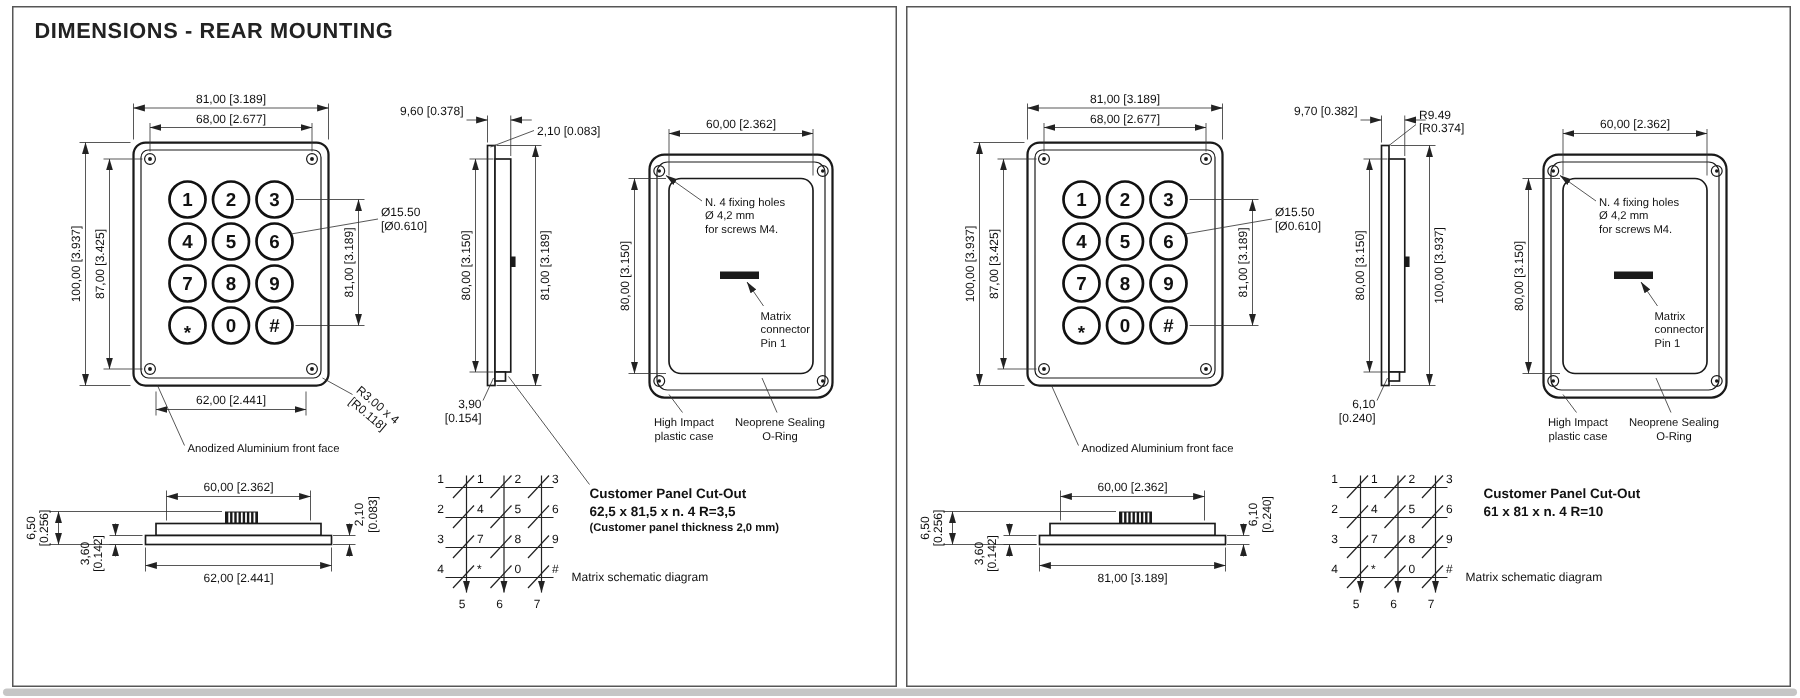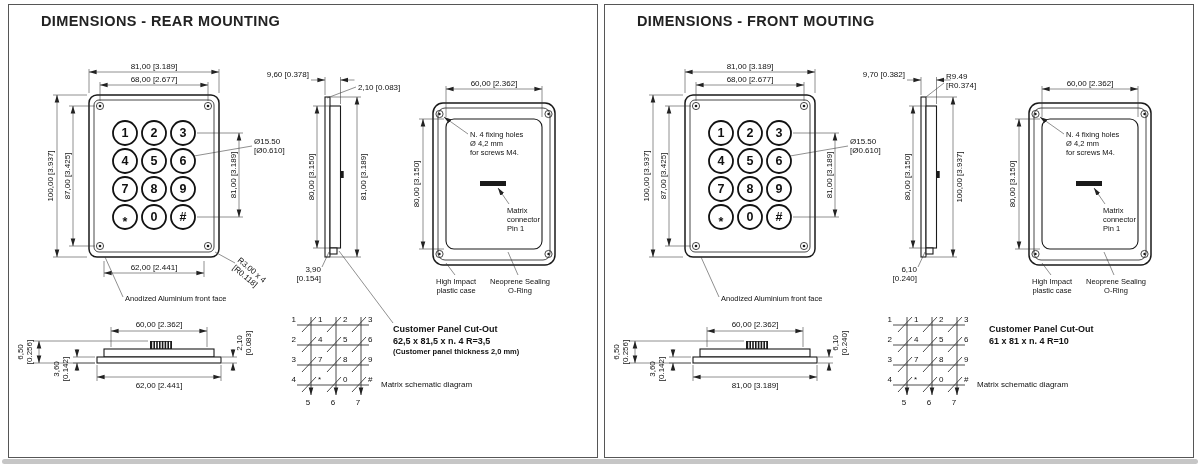--- a/index.html
+++ b/index.html
@@ -1,21 +1,21 @@
 <!DOCTYPE html>
 <html><head>
 <meta charset="utf-8">
 <style>
   html,body{margin:0;padding:0;background:#fff;}
   #stage{position:relative;width:1200px;height:465px;background:#fff;overflow:hidden;
          font-family:"Liberation Sans",sans-serif;}
   .panel{position:absolute;top:4px;width:588px;height:452px;border:1px solid #565656;background:#fff;}
   .panel.v-left{left:8px;}
   .panel.v-right{left:604px;}
-  .panel-title{position:absolute;left:32px;top:8px;font-size:14.5px;font-weight:600;
+  .panel-title{position:absolute;left:14px;top:8px;font-size:14.5px;font-weight:600;
                letter-spacing:.4px;color:#222;z-index:2;}
   .drawing{position:absolute;left:0;top:0;width:588px;height:452px;}
   .drawing svg{width:100%;height:100%;display:block;}
   .v-right .only-left{display:none;}
   .v-left .only-right{display:none;}
   
   .o2{fill:#fff;stroke:#1a1a1a;stroke-width:1.5;}
   .o15{fill:#fff;stroke:#1a1a1a;stroke-width:1.1;}
   .o1{fill:none;stroke:#1a1a1a;stroke-width:0.8;}
   .oF{fill:#1a1a1a;stroke:none;}
@@ -325,21 +325,20 @@
 
   <g>
     <text class="cb1" x="384" y="327">Customer Panel Cut-Out</text>
     <text class="cb1" x="384" y="339">62,5 x 81,5 x n. 4  R=3,5</text>
     <text class="cb2" x="384" y="349">(Customer panel thickness 2,0 mm)</text>
   </g>
 </svg>
 </div>
   </div>
   <div class="panel v-right">
-    <div class="panel-title">DIMENSIONS - FRONT MOUTING</div>
     <div class="drawing">
 <svg viewBox="0 0 588 452" xmlns="http://www.w3.org/2000/svg">
   <defs>
     <marker id="arw" markerWidth="8" markerHeight="6" refX="7.6" refY="3" orient="auto-start-reverse" markerUnits="userSpaceOnUse">
       <path d="M0,0.7 L7.8,3 L0,5.3 z" fill="#222"></path>
     </marker>
   </defs>
 
   <g>
     <rect class="o2" x="80" y="90" width="130" height="162" rx="8"></rect>

